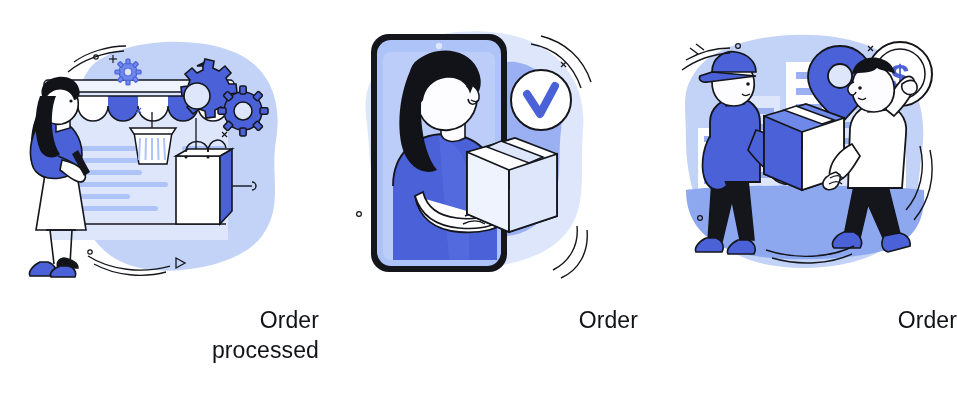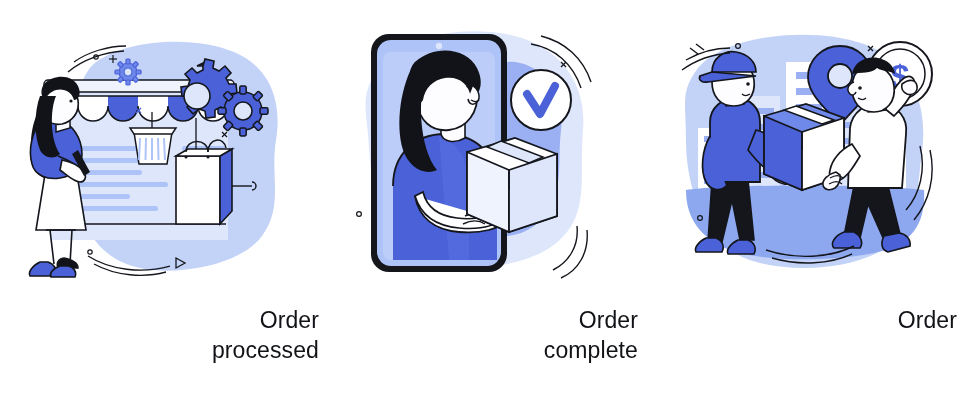--- a/index.html
+++ b/index.html
@@ -269,21 +269,20 @@
           <g stroke="#14161c" stroke-width="1.2">
             <line x1="242" y1="62" x2="247" y2="67"></line>
               <line x1="247" y1="62" x2="242" y2="67"></line>
           </g>
           <circle cx="40" cy="214" r="2.4" fill="none" stroke="#14161c" stroke-width="1.2"></circle>
         </g>
       </svg>
     </div>
     <div class="caption">
       <span>Order</span>
-      <span class="l2">complete</span>
     </div>
   </div>
 
   <div class="panel">
     <div class="art">
       <svg viewBox="0 0 319 300" xmlns="http://www.w3.org/2000/svg">
         <g>
 
           <path d="M60 68 C88 34 176 26 226 44 C276 62 290 108 284 152
                    C278 196 282 226 244 250 C206 274 124 274 92 250

